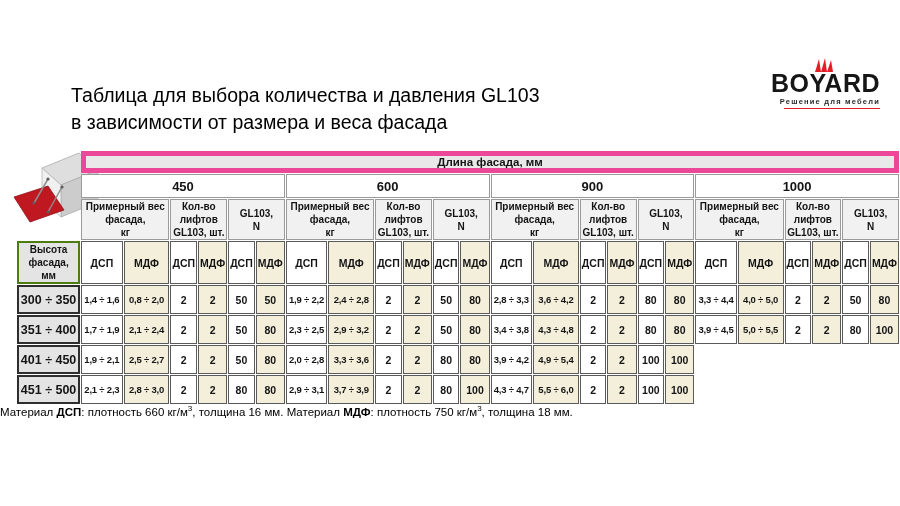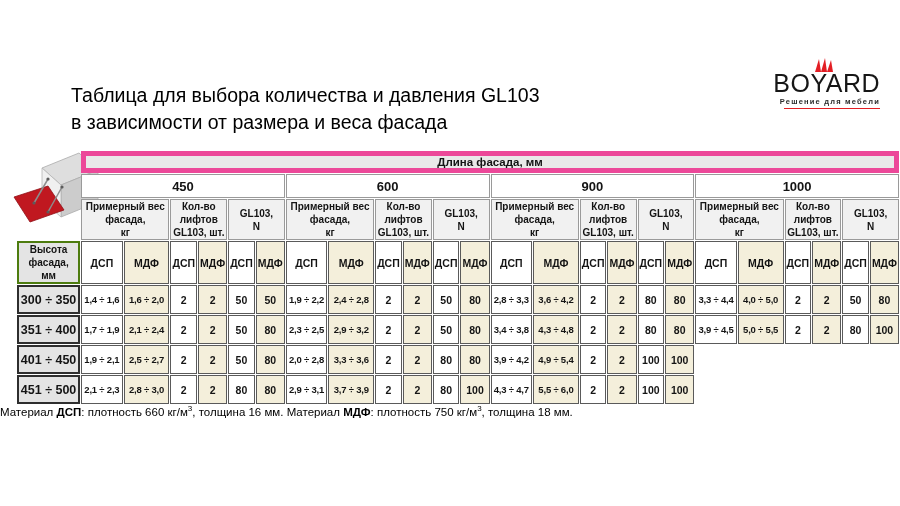--- a/index.html
+++ b/index.html
@@ -6,21 +6,21 @@
   html,body { background:#fff; }
   .page {
     position:relative; width:900px; height:506px; background:#fff;
     font-family:"Liberation Sans", sans-serif; overflow:hidden;
   }
   
   .title { position:absolute; left:71px; top:82px; font-size:19.5px; line-height:27px; color:#000; }
   
   .logo { position:absolute; top:60px; right:20px; width:130px; text-align:right; }
   .logo-flames { position:absolute; left:63px; top:-2px; }
-  .logo-word { font-size:25px; font-weight:normal; color:#161616; letter-spacing:0.5px; line-height:26px; margin-top:10px; }
+  .logo-word { font-size:25px; font-weight:bold; color:#161616; letter-spacing:0.5px; line-height:26px; margin-top:10px; }
   .logo-tag { font-size:7.5px; color:#2b2b2b; letter-spacing:1.2px; font-weight:bold; margin-top:1px; }
   .logo-rule { height:1px; background:#e31e24; margin-top:2px; margin-left:34px; }
   
   .cabinet { position:absolute; left:12px; top:150px; }
   
   table.gl {
     position:absolute; left:16px; top:150px;
     border-collapse:separate; border-spacing:1px; table-layout:fixed;
   }
   table.gl td {
@@ -182,21 +182,21 @@
       <td class="mat mdf">МДФ</td>
       <td class="mat">ДСП</td>
       <td class="mat mdf">МДФ</td>
       <td class="mat">ДСП</td>
       <td class="mat mdf">МДФ</td>
     </tr>
 
     <tr class="rd">
       <td class="lbl">300 ÷ 350</td>
       <td class="c sm">1,4 ÷ 1,6</td>
-      <td class="c sm mdf">1,6 ÷ 2,0</td>
+      <td class="c sm mdf">0,8 ÷ 2,0</td>
       <td class="c">2</td>
       <td class="c mdf">2</td>
       <td class="c">50</td>
       <td class="c mdf">50</td>
       <td class="c sm">1,9 ÷ 2,2</td>
       <td class="c sm mdf">2,4 ÷ 2,8</td>
       <td class="c">2</td>
       <td class="c mdf">2</td>
       <td class="c">50</td>
       <td class="c mdf">80</td>

